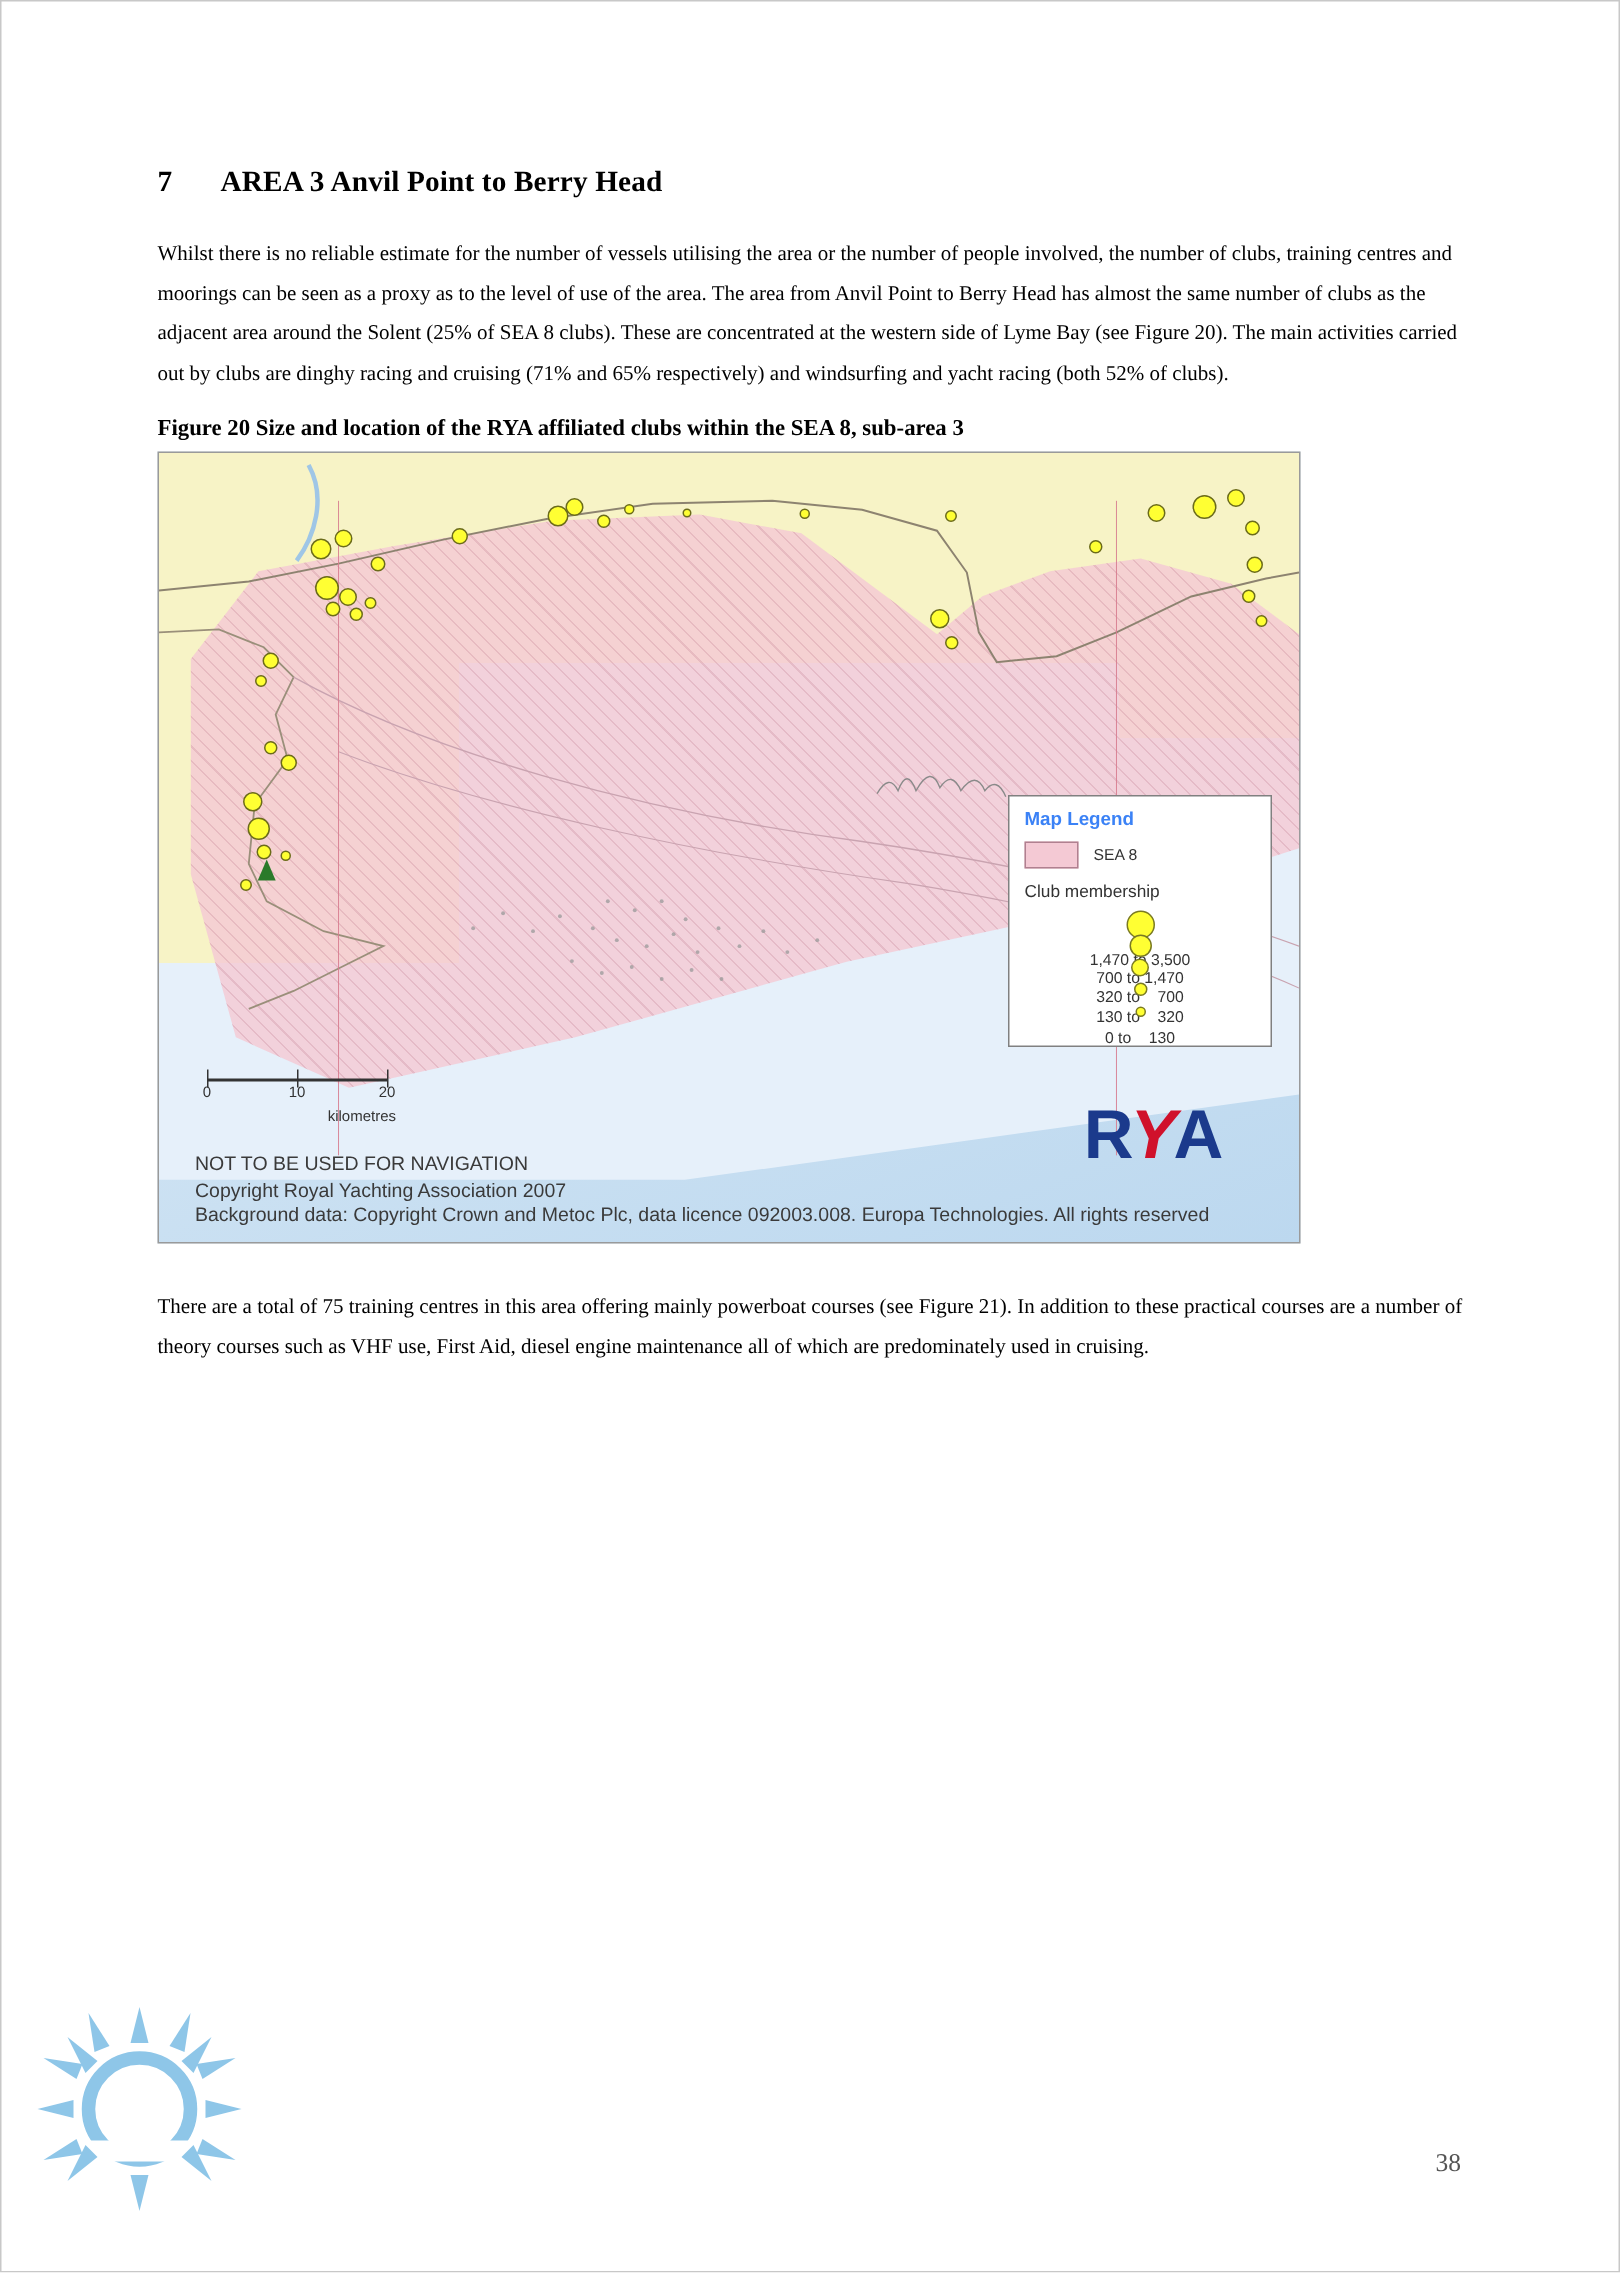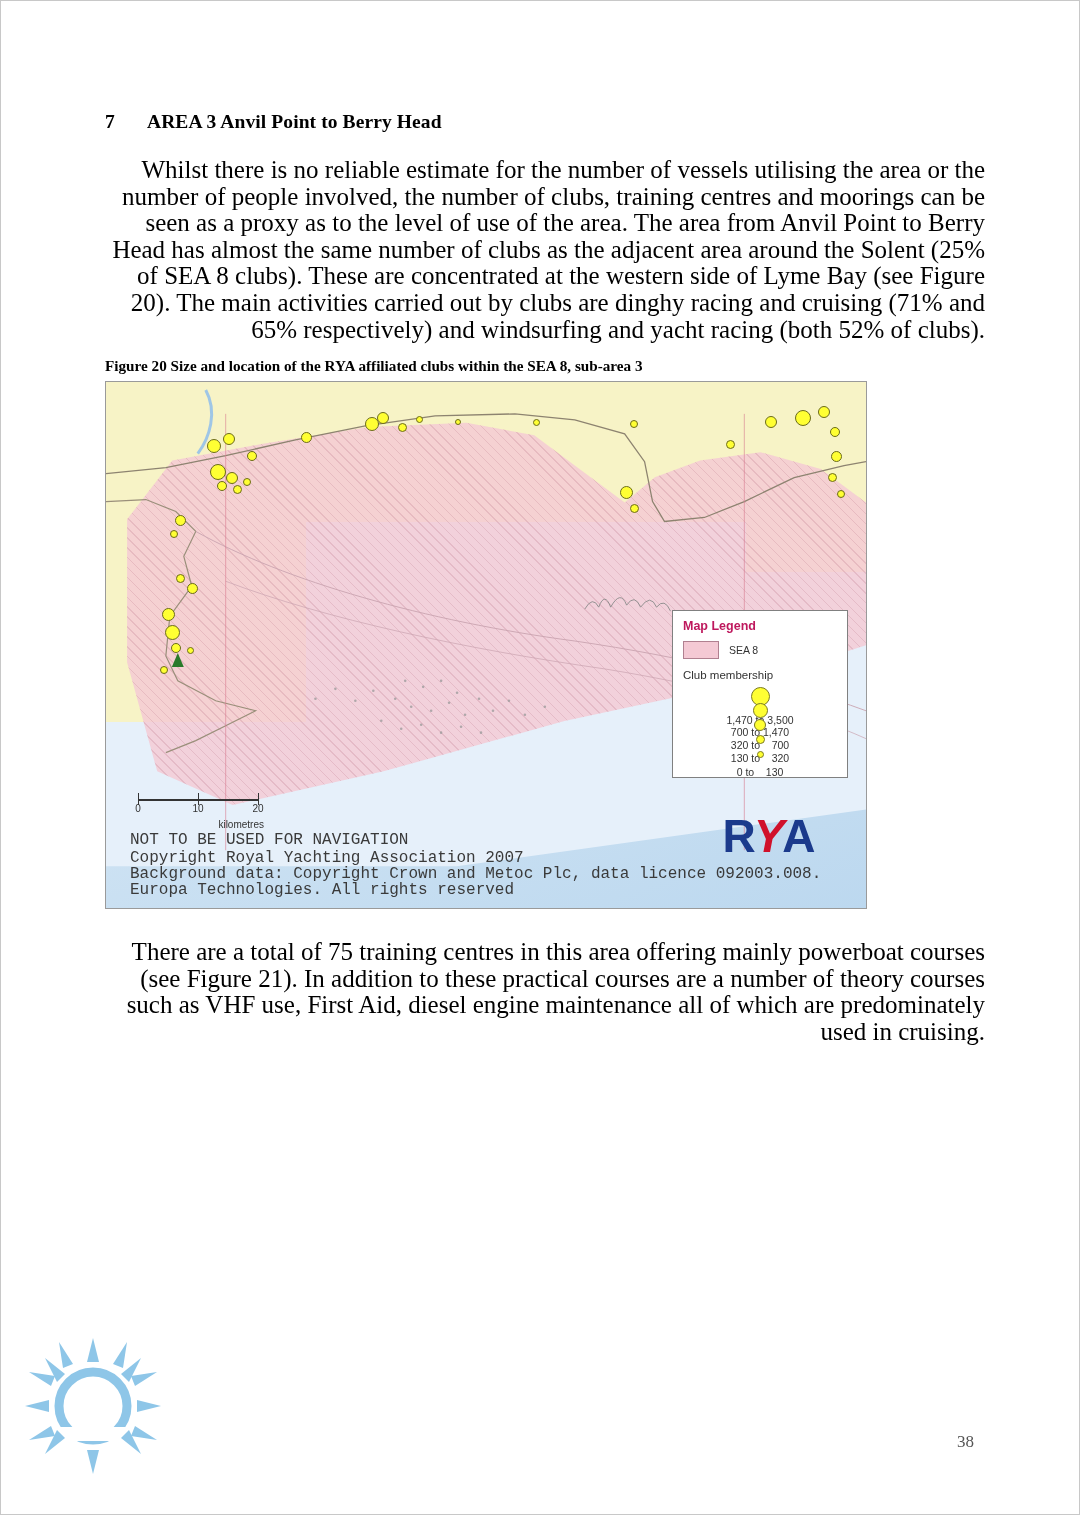--- a/index.html
+++ b/index.html
@@ -36,24 +36,24 @@
     font-size: 19.5px;
     font-weight: bold;
     margin: 0 0 24px 0;
     letter-spacing: 0.1px;
   }
   h1.section-title .num {
     display: inline-block;
     width: 42px;
   }
   p.body-text {
-    font-size: 25px;
+    font-size: 14px;
     line-height: 26.6px;
     margin: 0 0 14px 0;
-    text-align: right;
+    text-align: left;
   }
   .figure-caption {
     font-size: 15.2px;
     font-weight: bold;
     margin: 4px 0 6px 0;
     font-family: "Liberation Serif", serif;
   }
   
   .figure {
     position: relative;
@@ -128,21 +128,21 @@
     border: 1px solid #808080;
     padding: 8px 10px 10px 10px;
     box-sizing: border-box;
     font-family: "Liberation Sans", sans-serif;
     font-size: 11px;
     color: #333;
   }
   .legend-title {
     font-weight: bold;
     font-size: 12.5px;
-    color: #be185d;
+    color: #3b82f6;
     margin-bottom: 8px;
   }
   .legend-sea8 {
     display: flex;
     align-items: center;
     gap: 10px;
     margin-bottom: 10px;
   }
   .legend-swatch {
     width: 34px; height: 16px;
@@ -214,22 +214,22 @@
   }
   .scalebar .unit {
     text-align: right;
     width: 130px;
     margin-top: 2px;
   }
   .map-notes {
     position: absolute;
     left: 24px;
     bottom: 10px;
-    font-family: Liberation Mono, monospace;
-    font-size: 16px;
+    font-family: Liberation Sans, sans-serif;
+    font-size: 13px;
     color: #3a3a3a;
     line-height: 16px;
   }
   .map-notes .nav {
     margin-bottom: 2px;
   }
   .rya-logo {
     position: absolute;
     right: 22px;
     bottom: 44px;

